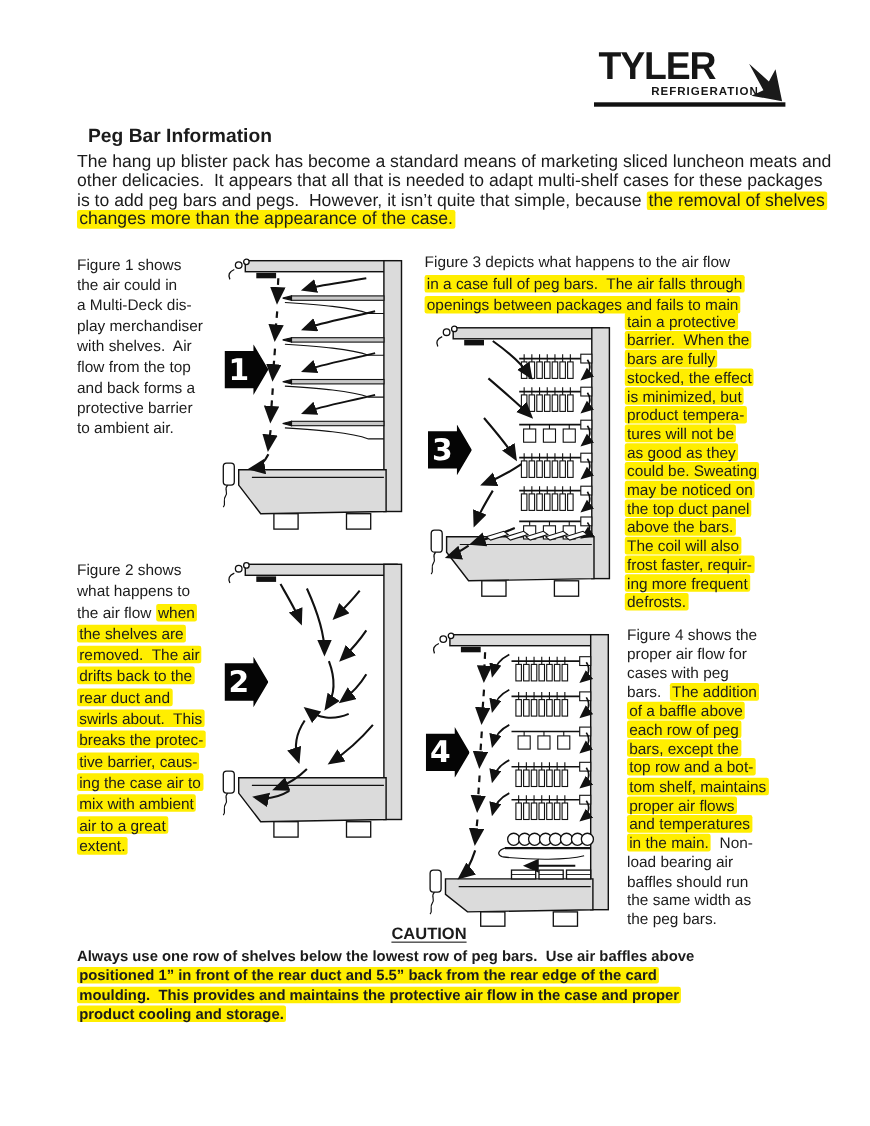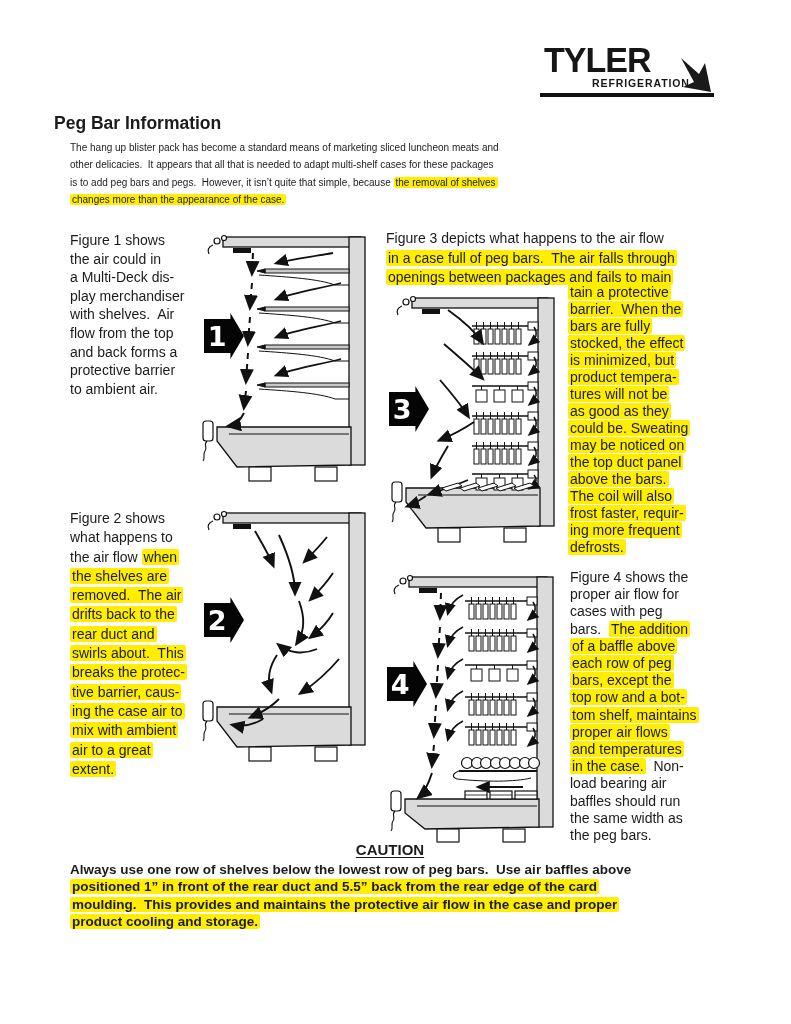--- a/index.html
+++ b/index.html
@@ -17,22 +17,22 @@
   
   #logo{left:540px;top:44px;width:174px;}
   .logo-brand{font-size:34px;font-weight:bold;letter-spacing:-1px;line-height:32px;
     transform:scaleY(1.04);margin-left:4px;color:#161616;}
   .logo-sub{font-size:10.5px;font-weight:bold;letter-spacing:0.9px;margin-left:18px;
     margin-top:1px;color:#161616;padding-left:34px;}
   .logo-arrow{position:absolute;right:2px;top:13px;}
   .logo-rule{height:3.5px;background:#111;margin-top:4px;}
 
   
-  #title{left:54px;top:113px;font-size:17.5px;font-weight:bold;}
-  #intro{left:70px;top:139px;width:660px;font-size:10px;line-height:17.4px;}
+  #title{left:80px;top:113px;font-size:17.5px;font-weight:bold;}
+  #intro{left:70px;top:139px;width:660px;font-size:16px;line-height:17.4px;}
 
   #fig1-text{left:70px;top:231px;width:142px;font-size:14px;line-height:18.6px;}
   #fig3-para{left:386px;top:229px;width:338px;font-size:14px;line-height:19.6px;}
   #fig3-side{left:568px;top:284px;width:156px;font-size:14px;line-height:17px;}
   #fig2-text{left:70px;top:509px;width:144px;font-size:14px;line-height:19.3px;}
   #fig4-text{left:570px;top:569px;width:156px;font-size:14px;line-height:17.2px;}
 
   #fig1-diagram{left:193px;top:227px;}
   #fig2-diagram{left:193px;top:501px;}
   #fig3-diagram{left:384px;top:288px;}
@@ -334,21 +334,21 @@
     <div class="ln"><span>proper air flow for</span></div>
     <div class="ln"><span>cases with peg</span></div>
     <div class="ln"><span>bars.  </span><span class="hl">The addition</span></div>
     <div class="ln"><span class="hl">of a baffle above</span></div>
     <div class="ln"><span class="hl">each row of peg</span></div>
     <div class="ln"><span class="hl">bars, except the</span></div>
     <div class="ln"><span class="hl">top row and a bot-</span></div>
     <div class="ln"><span class="hl">tom shelf, maintains</span></div>
     <div class="ln"><span class="hl">proper air flows</span></div>
     <div class="ln"><span class="hl">and temperatures</span></div>
-    <div class="ln"><span class="hl">in the case.</span><span>  Non-</span></div>
+    <div class="ln"><span class="hl">in the main.</span><span>  Non-</span></div>
     <div class="ln"><span>load bearing air</span></div>
     <div class="ln"><span>baffles should run</span></div>
     <div class="ln"><span>the same width as</span></div>
     <div class="ln"><span>the peg bars.</span></div>
   </div>
 <div class="badge" id="badge4">
     <span>4</span>
   </div>
 <svg id="fig4-diagram" class="abs" width="185" height="278" viewBox="0 0 185 278">
   <defs>

